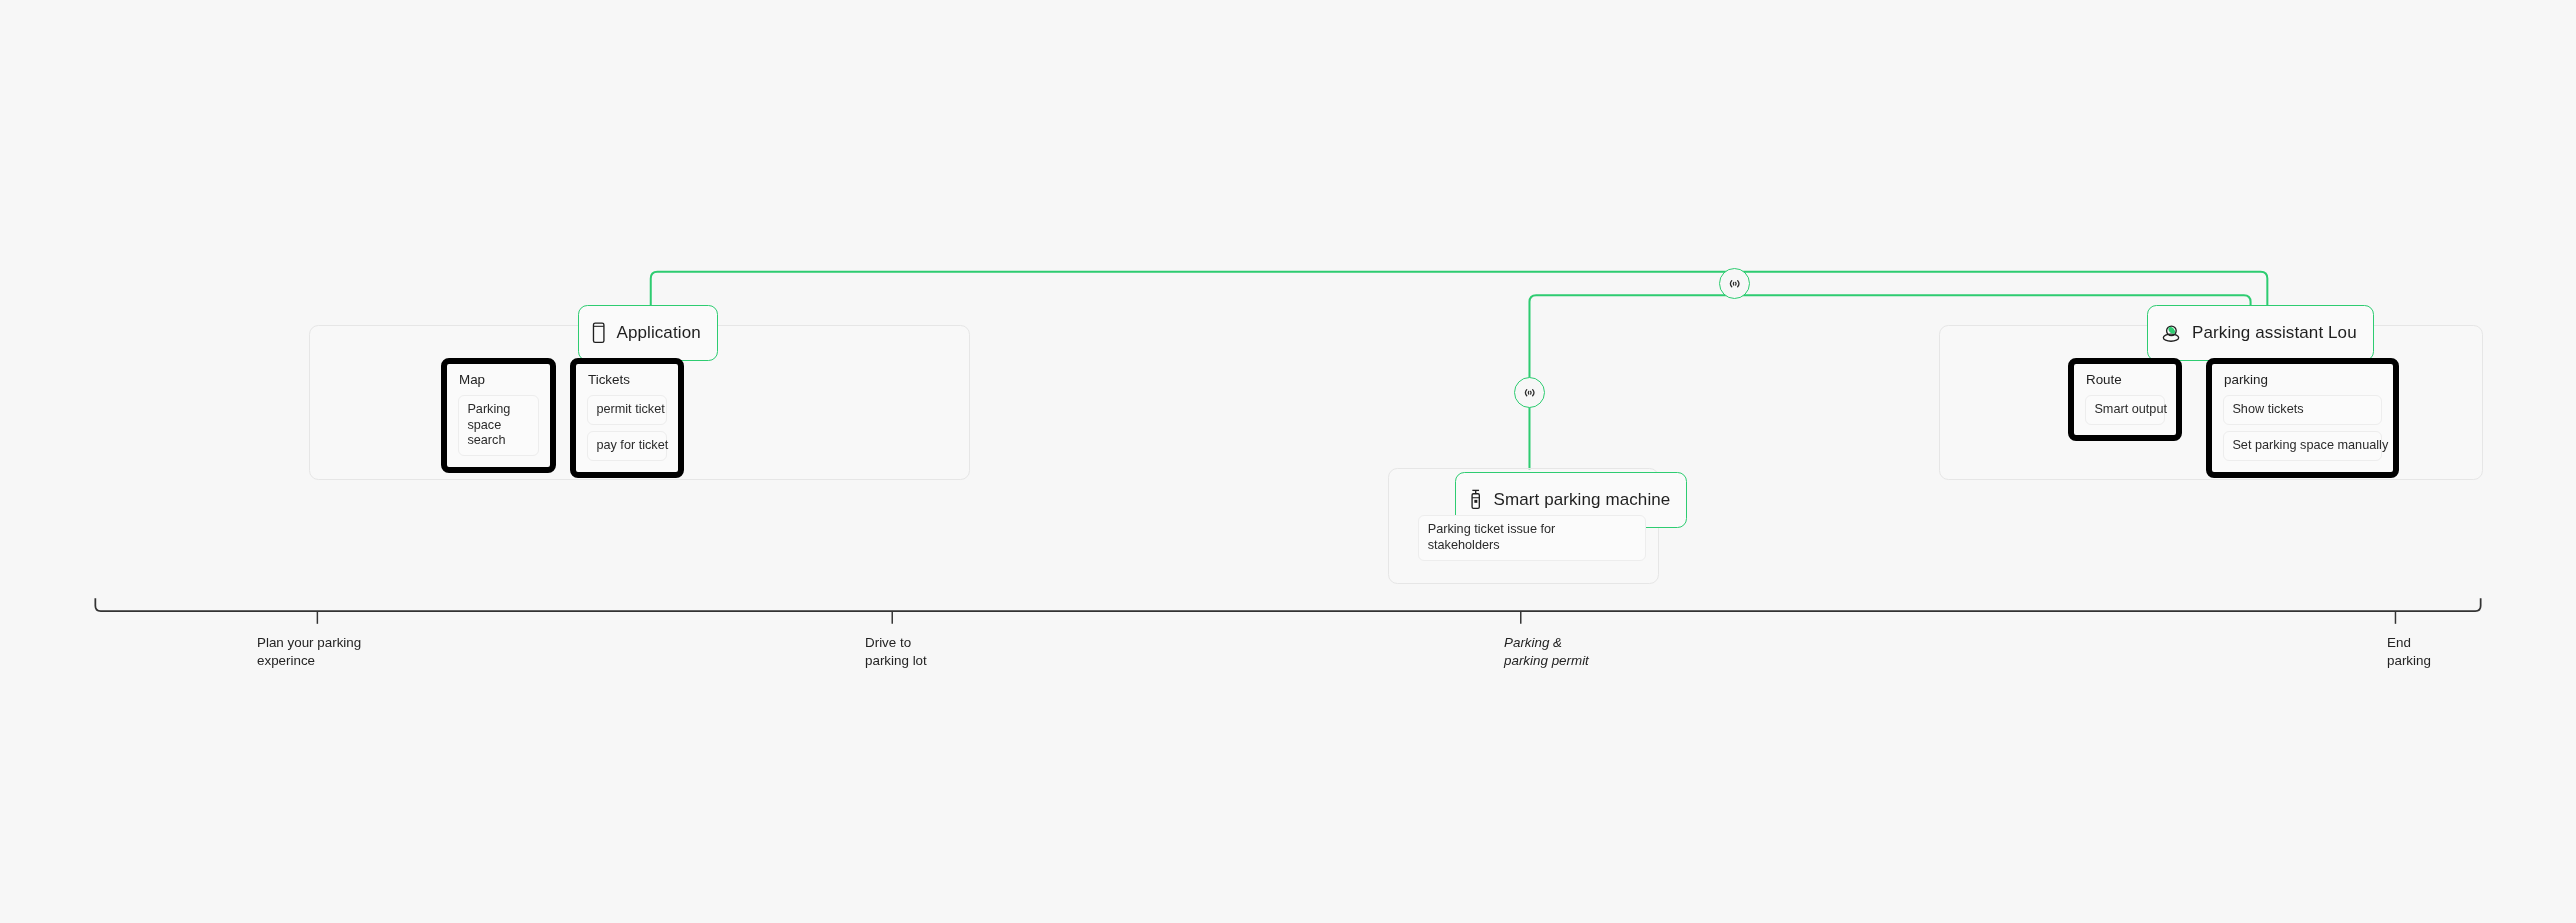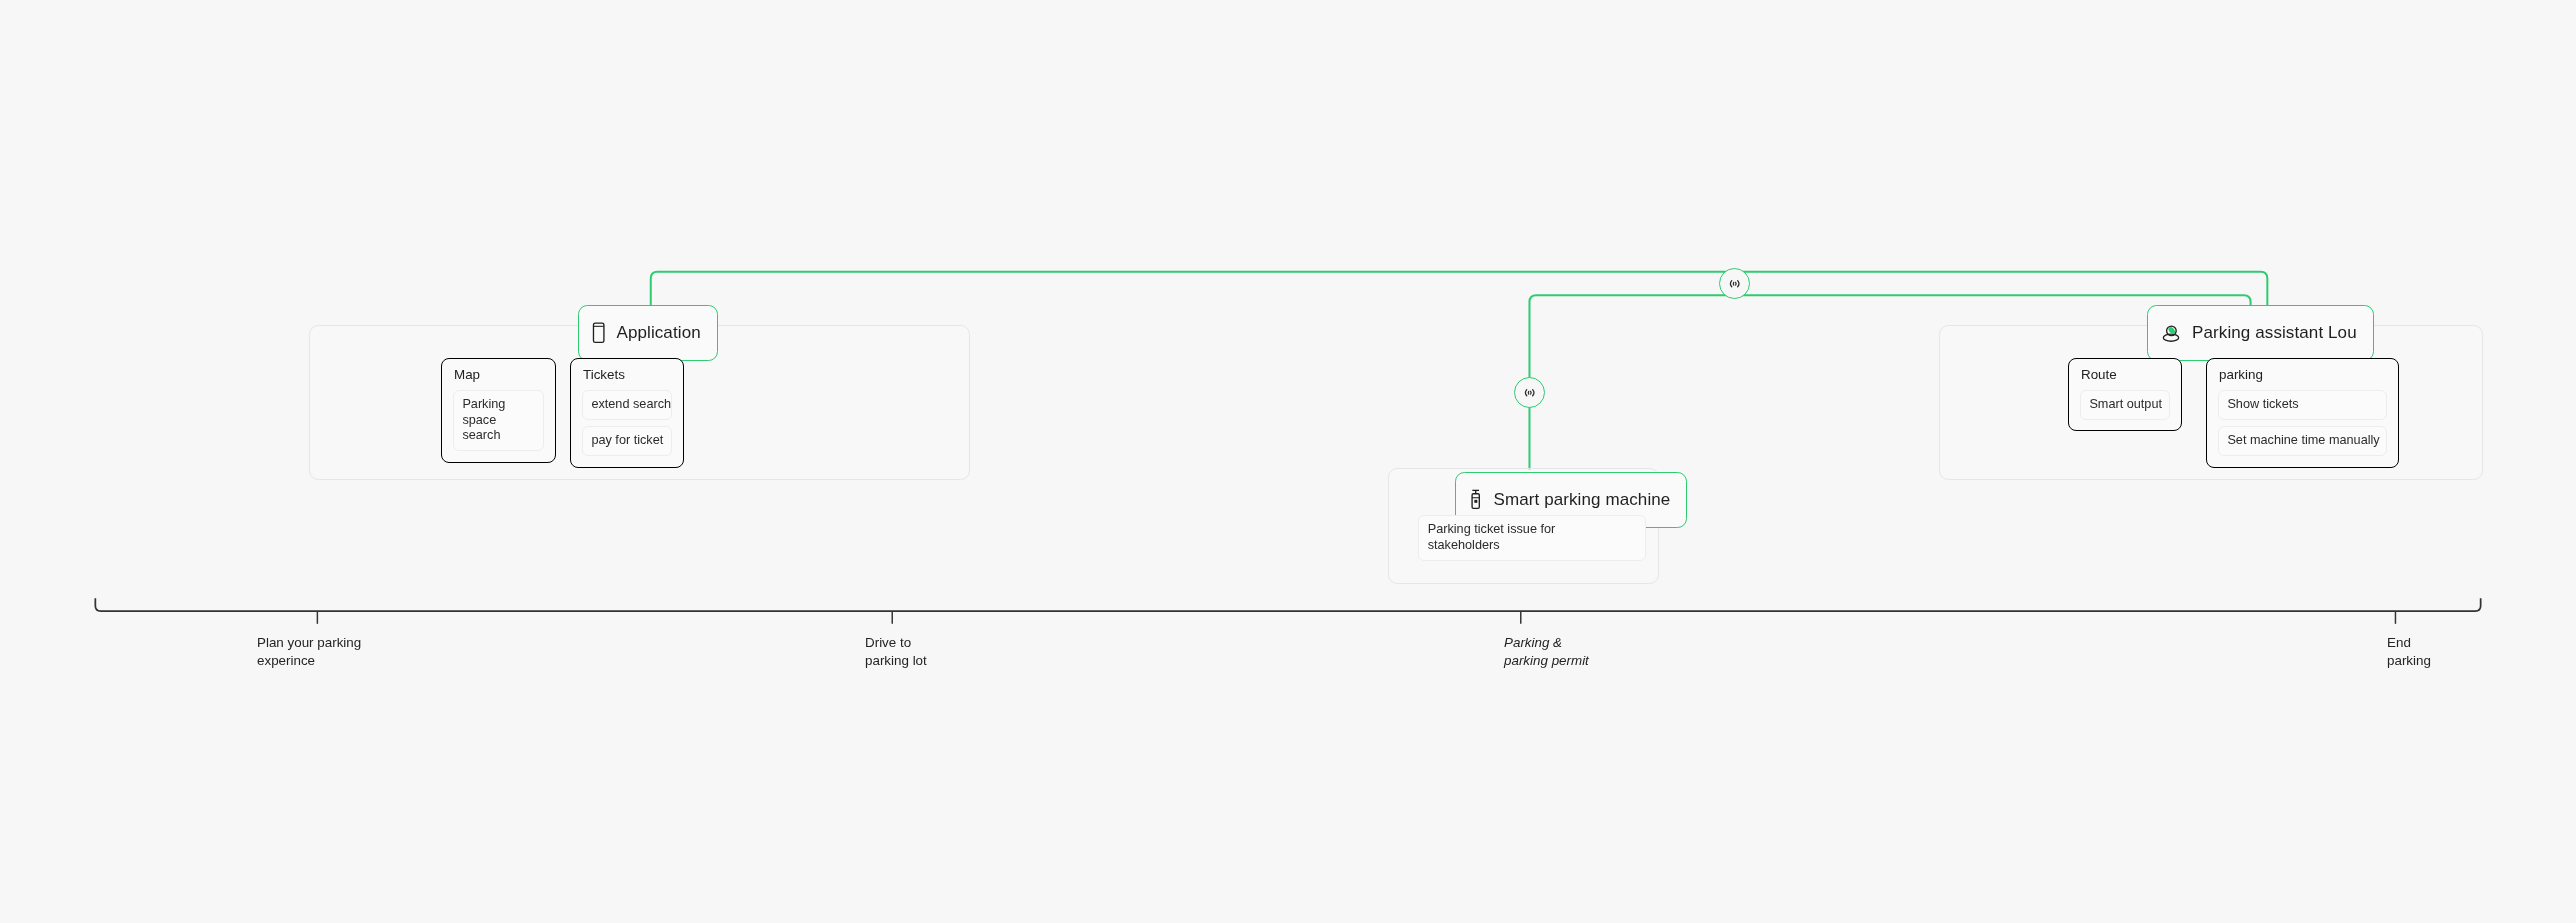--- a/index.html
+++ b/index.html
@@ -69,21 +69,21 @@
     font-size: 17px;
     color: #1f1f1f;
     letter-spacing: 0.1px;
   }
   .node .node-icon { display: flex; align-items: center; }
 
   
   .cat {
     position: absolute;
     box-sizing: border-box;
-    border: 1px solid #000000;
+    border: 6px solid #000000;
     border-radius: 8px;
     background: #fafafa;
     padding: 9.4px 10.7px 10.7px 10.7px;
     display: flex;
     flex-direction: column;
     gap: 6.7px;
   }
   .cat-title {
     font-size: 13.4px;
     color: #222;
@@ -169,21 +169,21 @@
     <span class="node-label">Application</span>
   </div>
 
   <div class="cat" style="left:441px; top:358px; width:115px;">
     <div class="cat-title">Map</div>
     <div class="chip wrap">Parking<br>space search</div>
   </div>
 
   <div class="cat" style="left:570px; top:358px; width:114px;">
     <div class="cat-title">Tickets</div>
-    <div class="chip">extend search</div>
+    <div class="chip">permit ticket</div>
     <div class="chip">pay for ticket</div>
   </div>
 
 
   <div class="lane" style="left:1388px; top:468px; width:271px; height:116px;"></div>
 
   <div class="node" style="left:1417px; top:472px;margin-left:38px;">
     <span class="node-icon">
       <svg width="13.4" height="21.5" viewBox="0 0 20 32">
         <line x1="5" y1="2" x2="15" y2="2" stroke="#1f1f1f" stroke-width="2"></line>
@@ -212,21 +212,21 @@
   </div>
 
   <div class="cat" style="left:2068px; top:358px; width:114px;">
     <div class="cat-title">Route</div>
     <div class="chip">Smart output</div>
   </div>
 
   <div class="cat" style="left:2206px; top:358px; width:193px;">
     <div class="cat-title">parking</div>
     <div class="chip">Show tickets</div>
-    <div class="chip">Set machine time manually</div>
+    <div class="chip">Set parking space manually</div>
   </div>
 
   <svg id="timeline" viewBox="0 0 3840 1376" width="2576" height="923">
     <path d="M 142 892 L 142 903 Q 142 911 150 911 L 3690 911 Q 3698 911 3698 903 L 3698 892" fill="none" stroke="#333333" stroke-width="2.6"></path>
     <line x1="473" y1="911" x2="473" y2="930" stroke="#333333" stroke-width="2.2"></line>
     <line x1="1330" y1="911" x2="1330" y2="930" stroke="#333333" stroke-width="2.2"></line>
     <line x1="2267" y1="911" x2="2267" y2="930" stroke="#333333" stroke-width="2.2"></line>
     <line x1="3571" y1="911" x2="3571" y2="930" stroke="#333333" stroke-width="2.2"></line>
   </svg>
 

